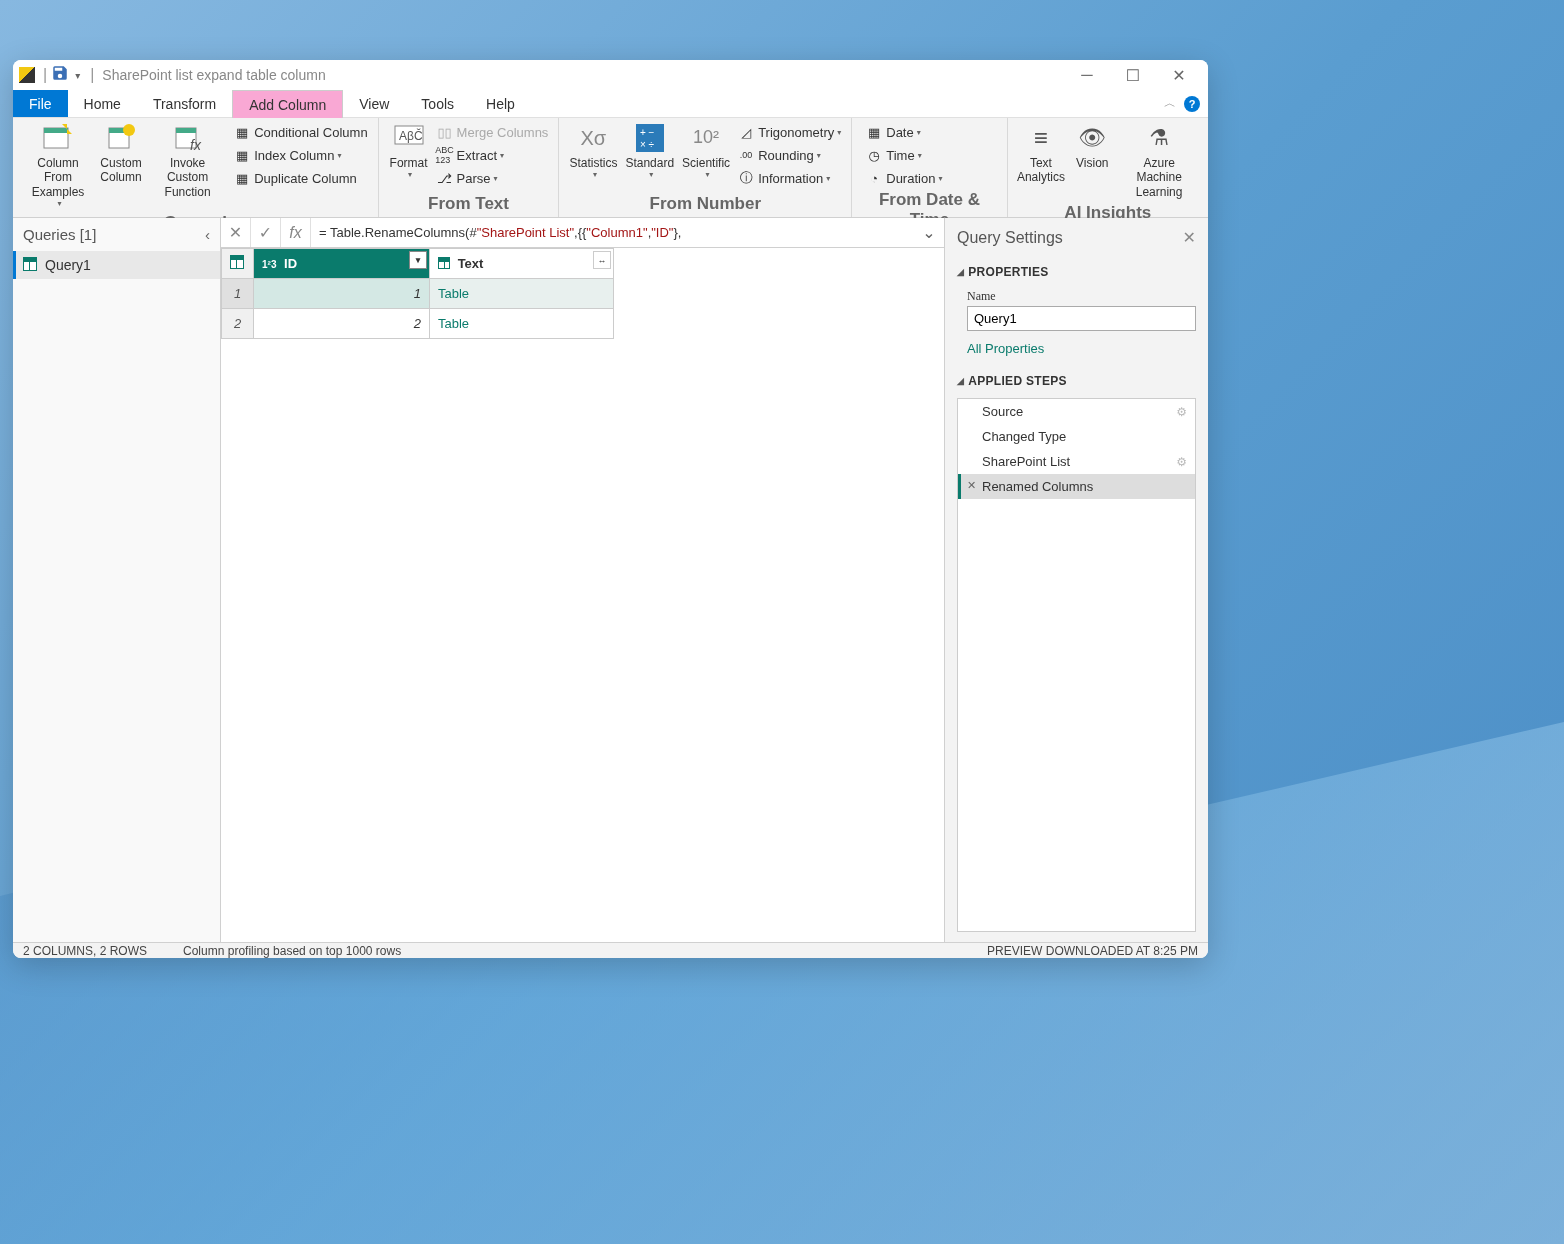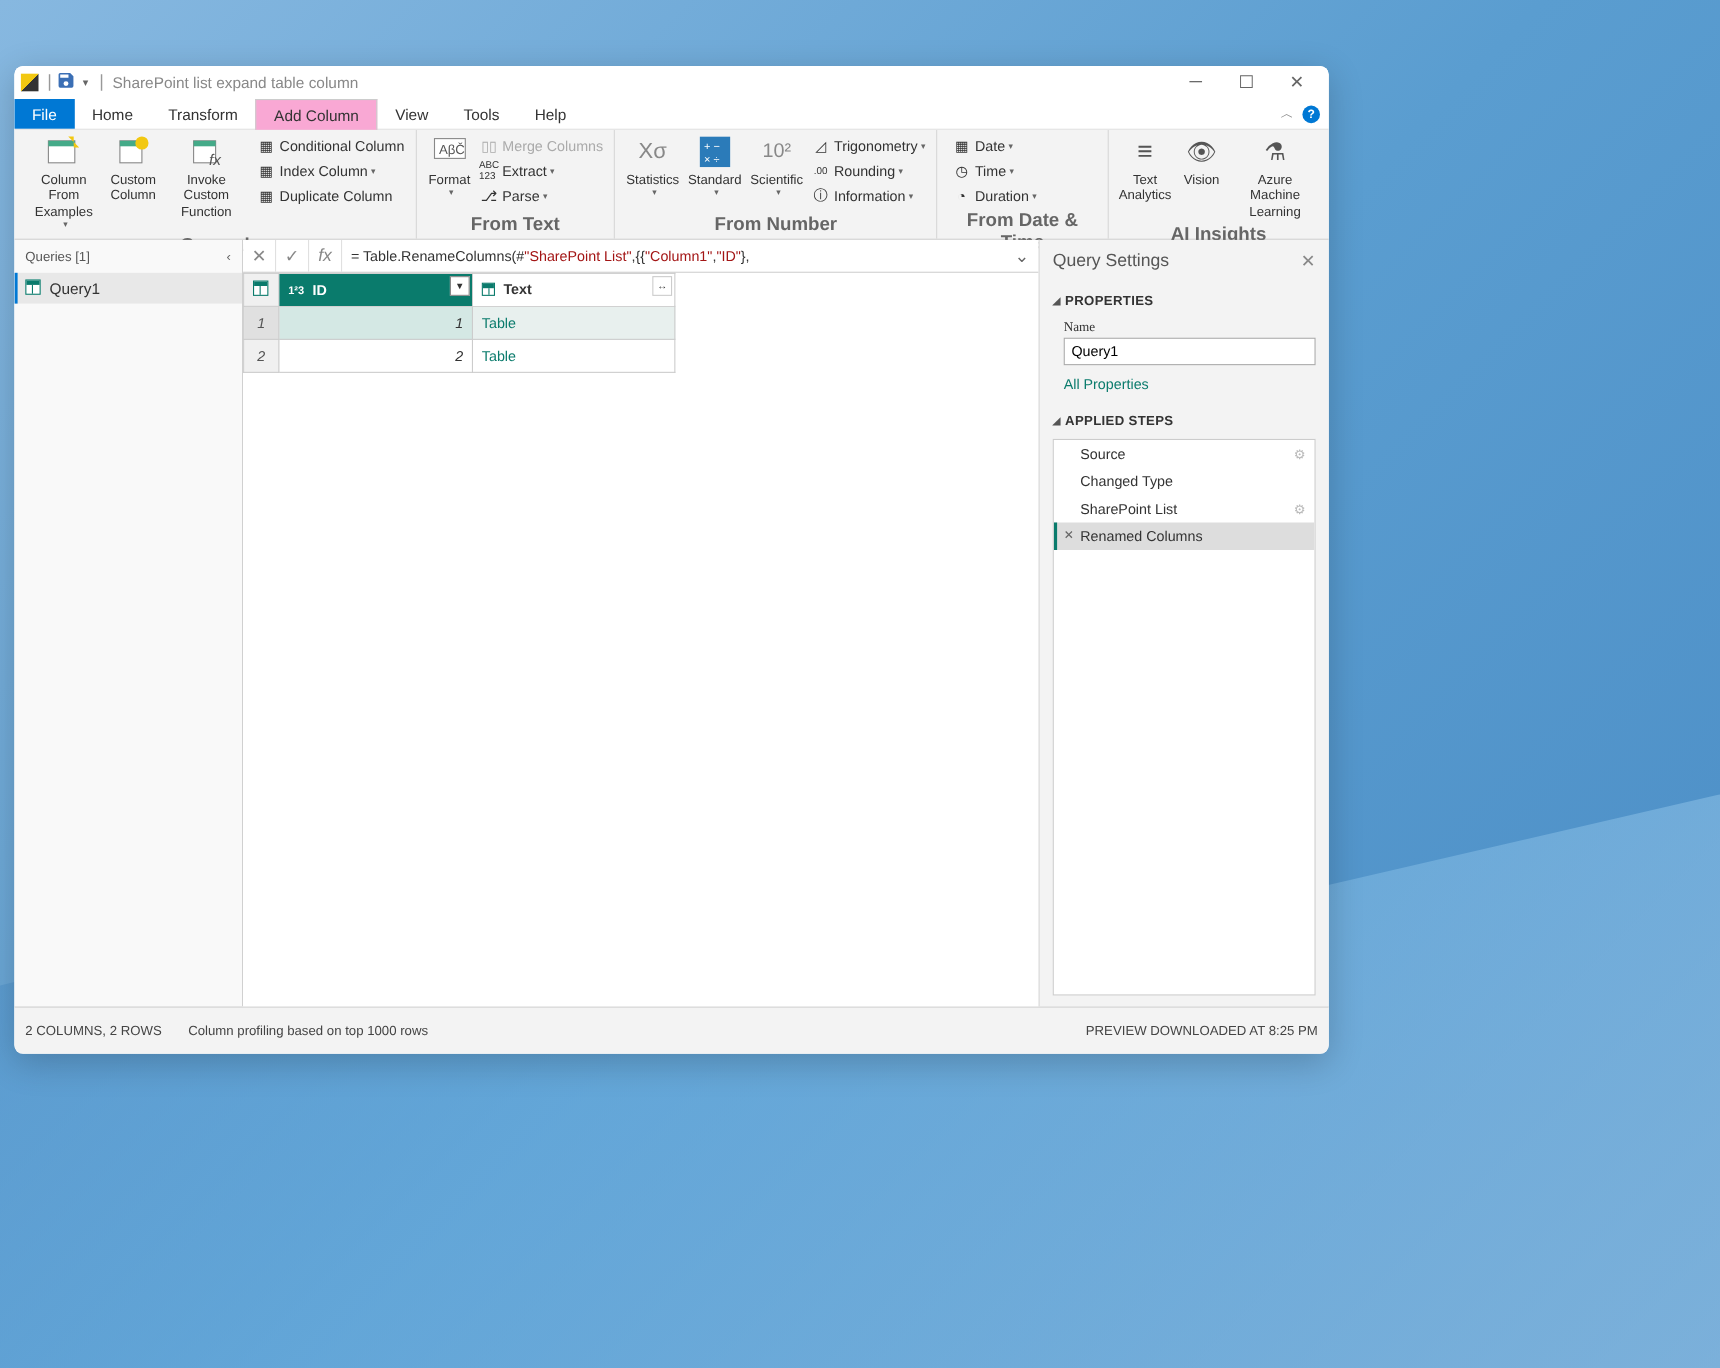--- a/index.html
+++ b/index.html
@@ -26,21 +26,21 @@
 .ribbon-content { display:flex; flex:1; align-items:flex-start; }
 .ribbon-bigbtn { display:flex; flex-direction:column; align-items:center; padding:2px 4px; font-size:12px; color:#333; text-align:center; line-height:1.2; cursor:pointer; min-width:48px; }
 .ribbon-bigbtn .ico { width:32px; height:32px; margin-bottom:2px; display:flex; align-items:center; justify-content:center; }
 .ribbon-smallbtn { display:flex; align-items:center; padding:2px 4px; font-size:13px; color:#333; cursor:pointer; white-space:nowrap; }
 .ribbon-smallbtn.disabled { color:#aaa; }
 .ribbon-smallbtn .ico { width:16px; height:16px; margin-right:4px; display:flex; align-items:center; justify-content:center; }
 .ribbon-col { display:flex; flex-direction:column; gap:3px; padding-top:2px; }
 .dd-arrow { font-size:8px; margin-left:3px; color:#666; }
 .content { flex:1; display:flex; overflow:hidden; }
 .queries-pane { width:208px; background:#f9f9f9; border-right:1px solid #d0d0d0; display:flex; flex-direction:column; }
-.queries-header { padding:8px 10px; display:flex; align-items:center; font-size:12px; color:#555; }
+.queries-header { padding:8px 10px; display:flex; align-items:center; font-size:15px; color:#555; }
 .queries-header .collapse { margin-left:auto; color:#666; cursor:pointer; }
 .query-item { padding:6px 10px; display:flex; align-items:center; font-size:14px; color:#333; cursor:pointer; }
 .query-item.selected { background:#e8e8e8; border-left:3px solid #0078d4; padding-left:7px; }
 .query-item .ico { width:16px; height:16px; margin-right:6px; }
 .main-area { flex:1; display:flex; flex-direction:column; position:relative; background:#fff; }
 .formula-bar { height:30px; border-bottom:1px solid #d0d0d0; display:flex; align-items:stretch; }
 .formula-btn { width:30px; display:flex; align-items:center; justify-content:center; border-right:1px solid #e0e0e0; color:#888; cursor:pointer; }
 .formula-input { flex:1; padding:0 8px; font-family:Consolas,monospace; font-size:13px; display:flex; align-items:center; border:none; outline:none; white-space:nowrap; overflow:hidden; }
 .formula-input .plain { color:#333; }
 .formula-input .str { color:#a31515; }
@@ -65,21 +65,21 @@
 .settings-section-title { font-size:12px; font-weight:bold; color:#333; letter-spacing:0.3px; margin:6px 0; display:flex; align-items:center; }
 .settings-section-title .tri { font-size:9px; margin-right:4px; color:#555; }
 .settings-label { font-size:12px; color:#333; margin:4px 0 2px 10px;font-family:Liberation Serif, serif; }
 .settings-input { width:calc(100% - 10px); margin-left:10px; padding:4px 6px; font-size:13px; border:1px solid #aaa; background:#fff; }
 .settings-link { color:#0a7b6c; font-size:13px; margin:10px 0 0 10px; cursor:pointer; }
 .steps-list { margin-top:4px; border:1px solid #ccc; background:#fff; flex:1; overflow:auto; }
 .step-item { padding:5px 8px 5px 24px; font-size:13px; color:#333; position:relative; cursor:pointer; }
 .step-item .gear { position:absolute; right:8px; top:6px; color:#bbb; font-size:12px; }
 .step-item.selected { background:#ddd; border-left:3px solid #0a7b6c; padding-left:21px; }
 .step-item.selected::before { content:"✕"; position:absolute; left:6px; top:5px; font-size:11px; color:#666; }
-.statusbar { height:43px; background:#f3f3f3; border-top:1px solid #d0d0d0; display:flex; align-items:center; padding:0 10px; font-size:12px; color:#444; }
+.statusbar { height:16px; background:#f3f3f3; border-top:1px solid #d0d0d0; display:flex; align-items:center; padding:0 10px; font-size:12px; color:#444; }
 .statusbar .right { margin-left:auto; }
 .table-ico { width:14px; height:14px; display:inline-block; border:1px solid #0a7b6c; position:relative; background:#fff; }
 .table-ico::before { content:""; position:absolute; top:0; left:0; right:0; height:4px; background:#0a7b6c; }
 .table-ico::after { content:""; position:absolute; top:4px; bottom:0; left:45%; width:1px; background:#0a7b6c; }
 </style>
 </head>
 <body>
 
 <div class="desktop-wave"></div>
 
@@ -381,17 +381,17 @@
         <div class="step-item"><span>Source</span><span class="gear">⚙</span></div>
         <div class="step-item"><span>Changed Type</span></div>
         <div class="step-item"><span>SharePoint List</span><span class="gear">⚙</span></div>
         <div class="step-item selected"><span>Renamed Columns</span></div>
       </div>
     </div>
   </div>
 
   <div class="statusbar">
     <span>2 COLUMNS, 2 ROWS</span>
-    <span style="margin-left:24px">Column profiling based on top 1000 rows</span>
+    <span style="margin-left:36px">Column profiling based on top 1000 rows</span>
     <span class="right">PREVIEW DOWNLOADED AT 8:25 PM</span>
   </div>
 
 </div>
 
 </body></html>

